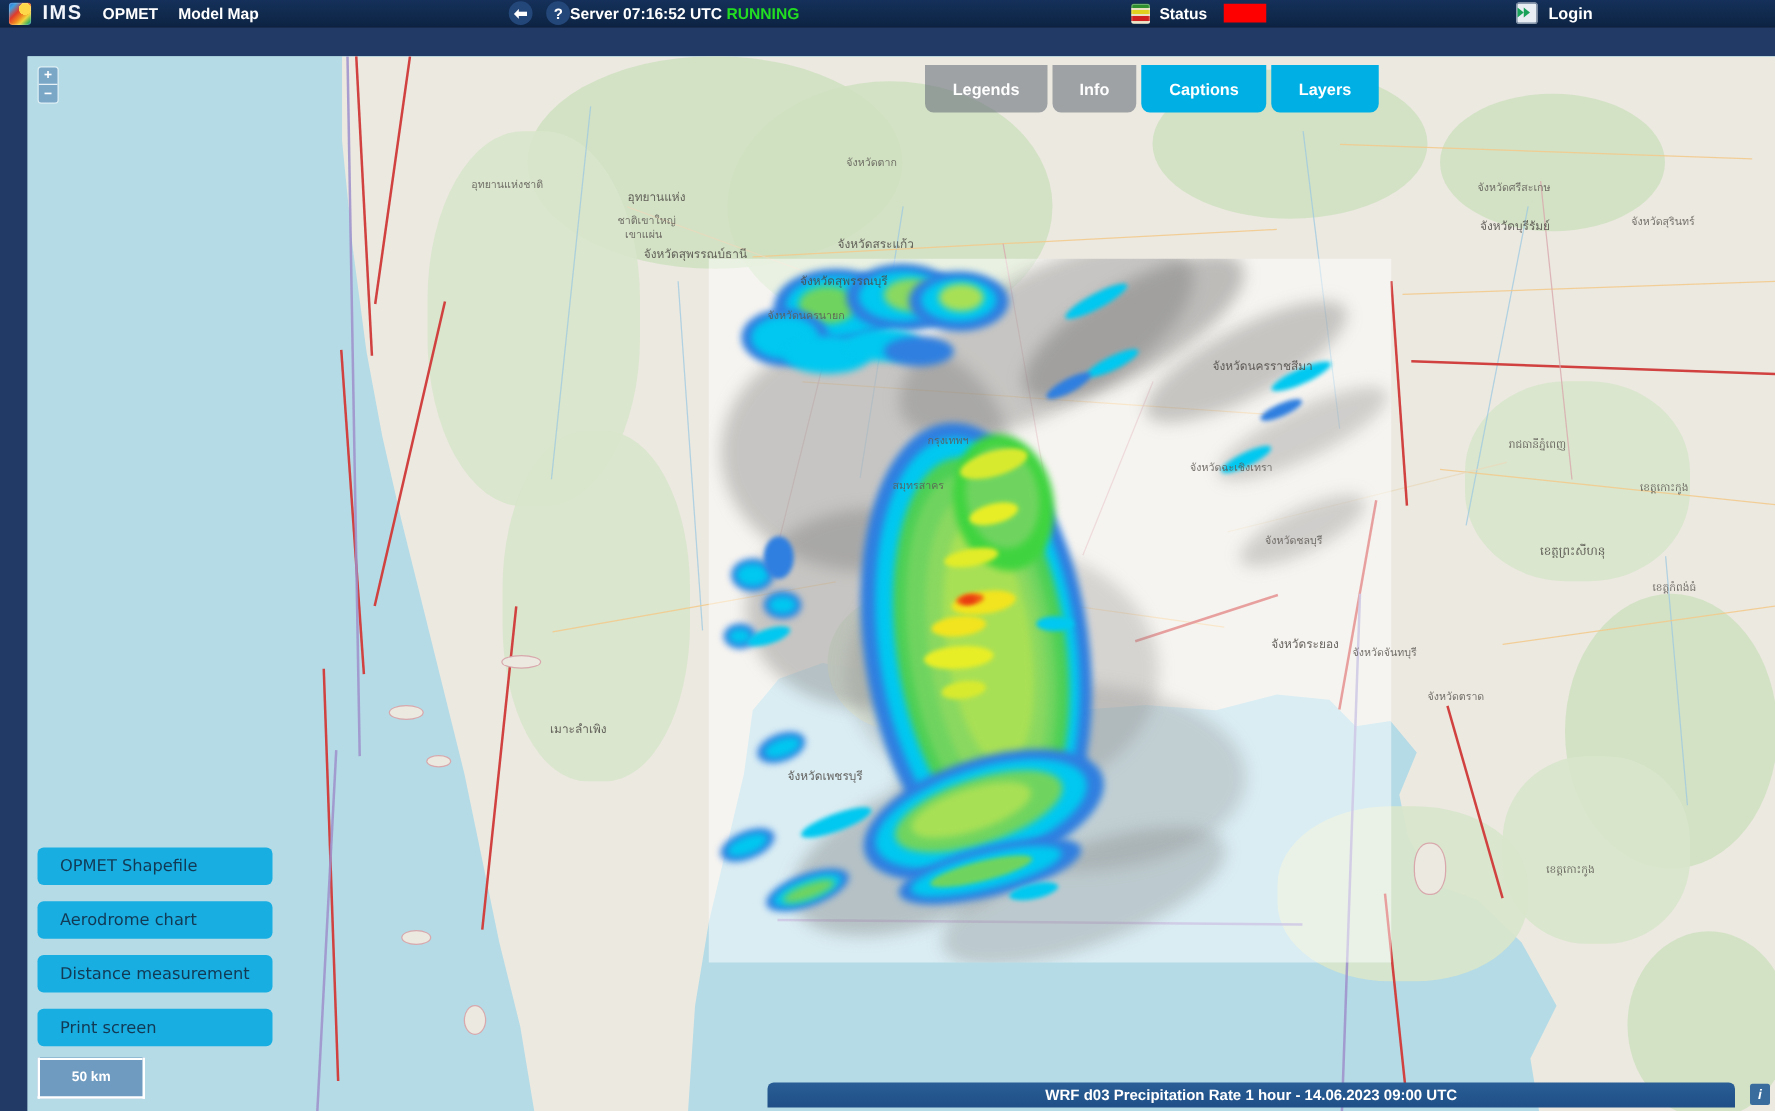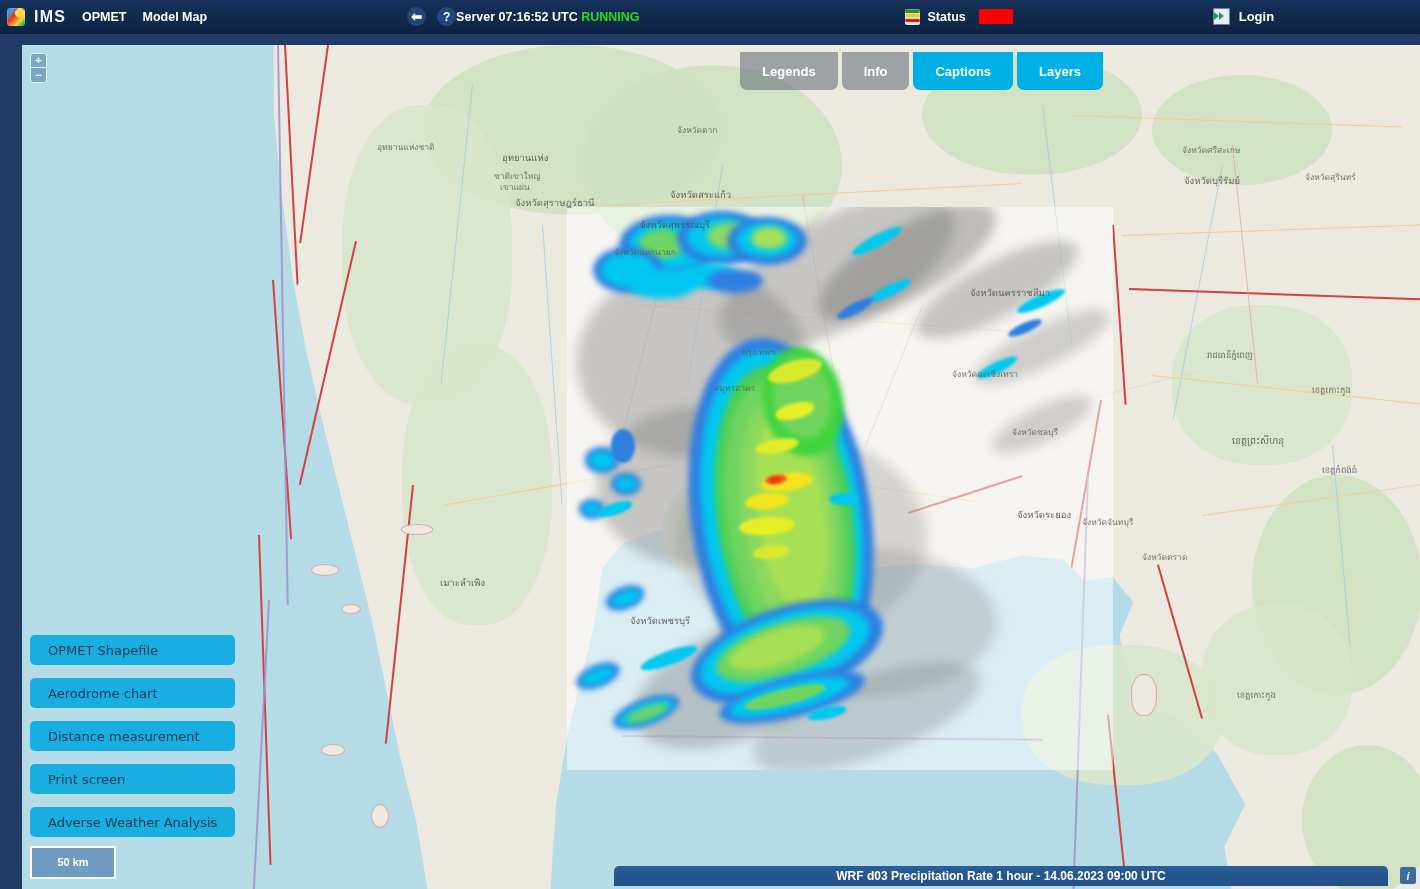--- a/index.html
+++ b/index.html
@@ -6,21 +6,21 @@
   html, body {
     width: 1420px; height: 889px;
     overflow: hidden;
     background: #223a66;
     font-family: "Liberation Sans", sans-serif;
   }
 
   
   #header {
     position: absolute; left: 0; top: 0;
-    width: 1420px; height: 34px;
+    width: 1420px; height: 22px;
     background: linear-gradient(180deg, #15305a 0%, #102a4d 55%, #0d2344 100%);
     border-bottom: 1px solid #0a1c36;
     display: flex; align-items: center;
     color: #ffffff;
   }
   #ims-logo {
     width: 18px; height: 18px; margin-left: 7px; border-radius: 3px;
     background:
       radial-gradient(circle at 72% 28%, #ffd84a 0 26%, transparent 27%),
       linear-gradient(135deg, #2f6fd0 0%, #3fa0e0 18%, #e03a2a 40%, #f0861f 58%, #f2d43c 72%, #3fb45c 88%, #2368c0 100%);
@@ -426,41 +426,40 @@
       <div class="mlabel" style="left: 1060px; top: 470px;">จังหวัดจันทบุรี</div>
       <div class="mlabel" style="left: 1120px; top: 505px;">จังหวัดตราด</div>
       <div class="mlabel big" style="left: 608px; top: 568px;">จังหวัดเพชรบุรี</div>
       <div class="mlabel" style="left: 355px; top: 95px;">อุทยานแห่งชาติ</div>
       <div class="mlabel big" style="left: 418px; top: 530px;">เมาะลำเพิง</div>
       <div class="mlabel" style="left: 1185px; top: 305px;">រាជធានីភ្នំពេញ</div>
       <div class="mlabel" style="left: 1290px; top: 340px;">ខេត្តកោះកូង</div>
       <div class="mlabel big" style="left: 1210px; top: 390px;">ខេត្តព្រះសីហនុ</div>
       <div class="mlabel" style="left: 1300px; top: 420px;">ខេត្តកំពង់ធំ</div>
       <div class="mlabel" style="left: 1215px; top: 645px;">ខេត្តកោះកូង</div>
-      <div class="mlabel big" style="left: 493px; top: 150px;">จังหวัดสุราษฎร์ธานี</div>
+      <div class="mlabel big" style="left: 493px; top: 150px;">จังหวัดสุพรรณบ์ธานี</div>
     </div>
 
   <div id="zoom-ctrl">
     <div class="zoom-btn" id="zoom-in">+</div>
     <div class="zoom-btn" id="zoom-out">−</div>
   </div>
 
   <div id="map-tabs">
     <div class="map-tab inactive">Legends</div>
     <div class="map-tab inactive">Info</div>
     <div class="map-tab active">Captions</div>
     <div class="map-tab active">Layers</div>
   </div>
 
   <div id="tool-stack">
     <div class="tool-btn">OPMET Shapefile</div>
     <div class="tool-btn">Aerodrome chart</div>
     <div class="tool-btn">Distance measurement</div>
     <div class="tool-btn">Print screen</div>
-    <div class="tool-btn">Adverse Weather Analysis</div>
   </div>
 
   <div id="scale-bar">50 km</div>
 
   <div id="caption-bar">WRF d03 Precipitation Rate 1 hour - 14.06.2023 09:00 UTC</div>
 
   <div id="info-corner">i</div>
 </div>
 
 </body></html>

